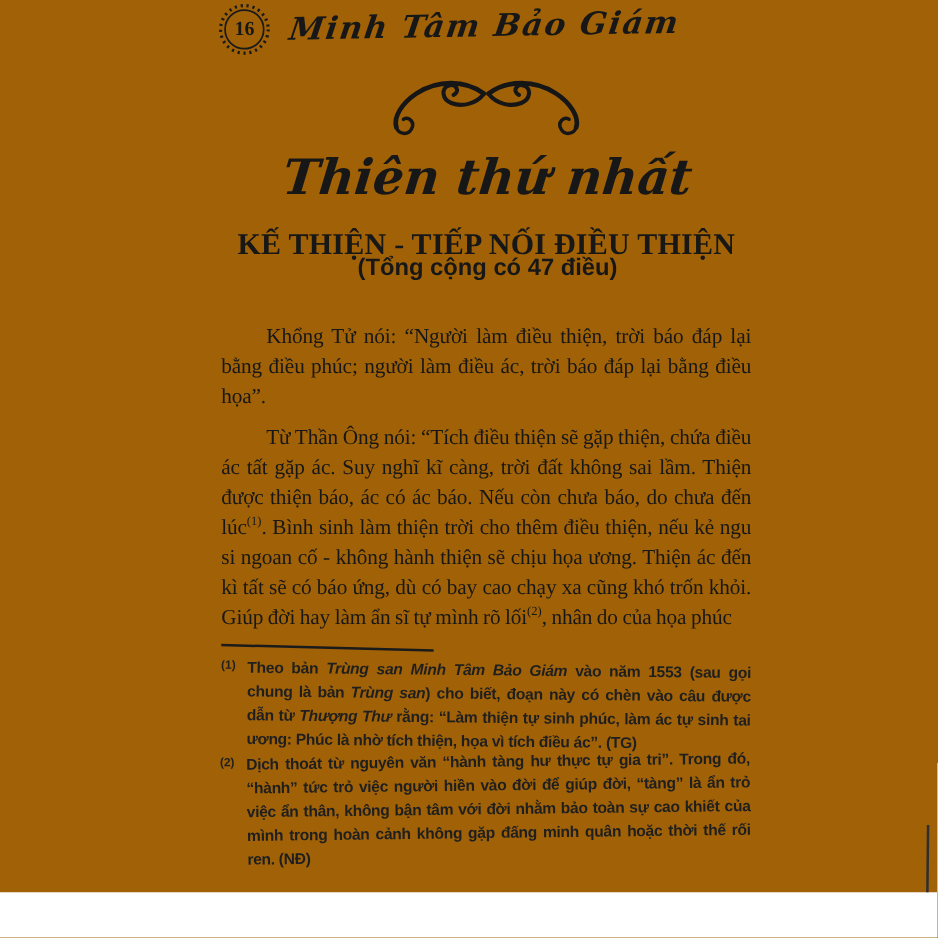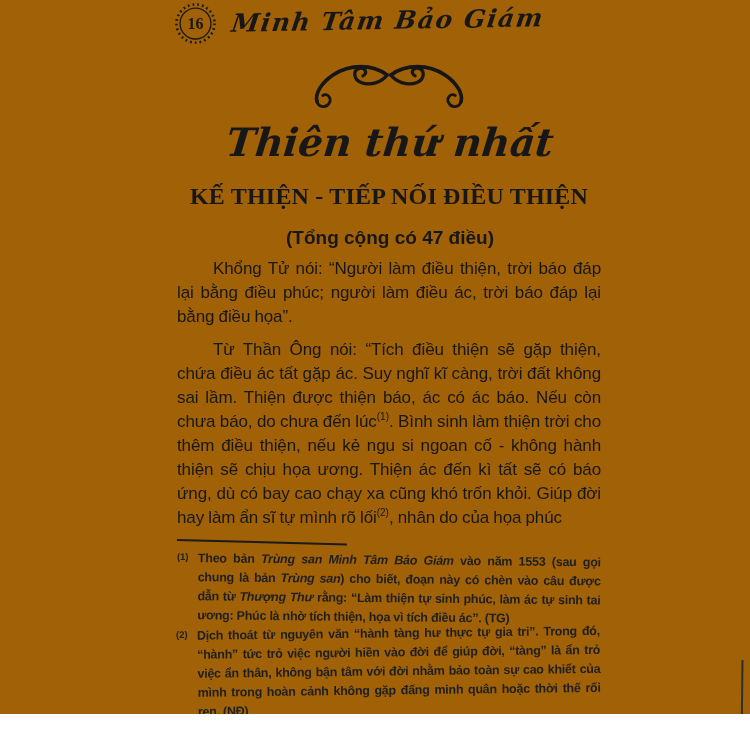--- a/index.html
+++ b/index.html
@@ -32,28 +32,28 @@
     position:absolute; left:178px; top:119px; width:424px; text-align:center;
     font-family:"DejaVu Serif", serif; font-style:italic; font-weight:700;
     font-size:39px; transform:skewX(-6deg); white-space:nowrap;
   }
   .chapter-title {
     position:absolute; left:139px; top:183px; width:500px; margin:0;
     text-align:center; font:700 24px "Liberation Serif", serif;
     letter-spacing:0.2px; white-space:nowrap;
   }
   .chapter-subtitle {
-    position:absolute; left:178px; top:227px; width:424px; text-align:center;
+    position:absolute; left:178px; top:204px; width:424px; text-align:center;
     font:700 19px "Liberation Sans", sans-serif;
   }
 
   
   .column { position:absolute; left:177px; top:257px; width:424px; }
   .column p {
-    margin:0 0 9px; font-family:Liberation Sans, sans-serif;
+    margin:0 0 9px; font-family:Liberation Serif, serif;
     font-size:17px; line-height:24px; text-align:justify;
     text-indent:36px; letter-spacing:-0.1px; word-spacing:-0.5px;
   }
   .column p .it { font-style:italic; }
   sup.ref { font-size:10px; line-height:0; vertical-align:super; letter-spacing:0; }
 
   
   .fn-sep {
     width:170px; height:0; border-top:2px solid #1b1b1b;
     margin:3px 0 8px; transform:rotate(1.5deg); transform-origin:left center;

